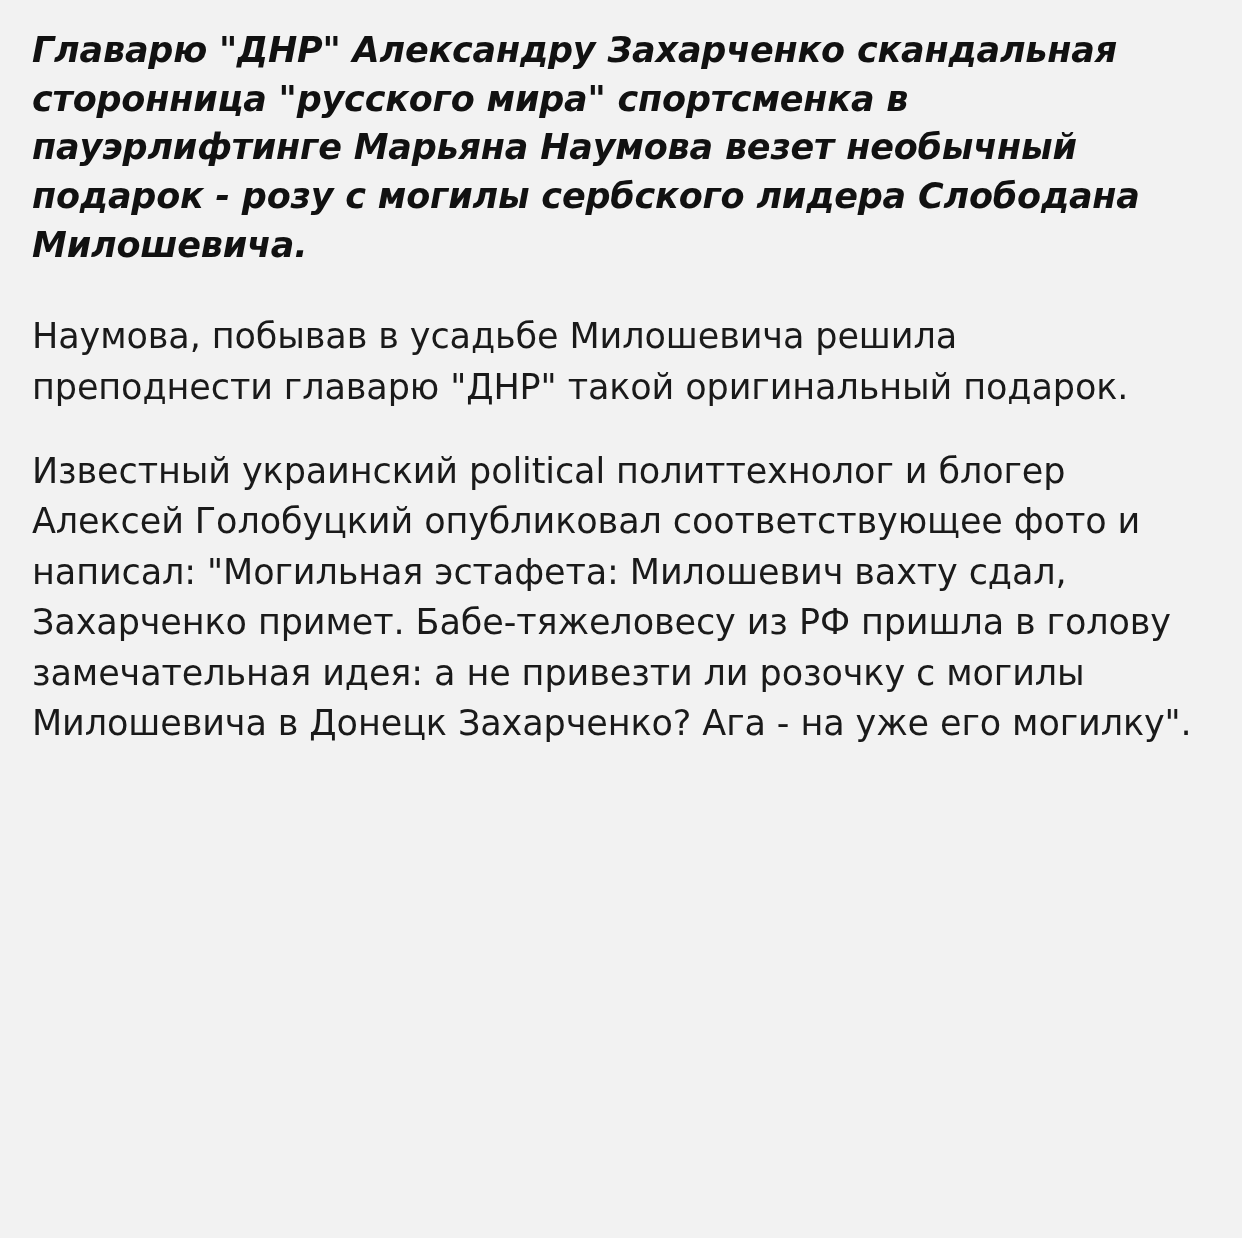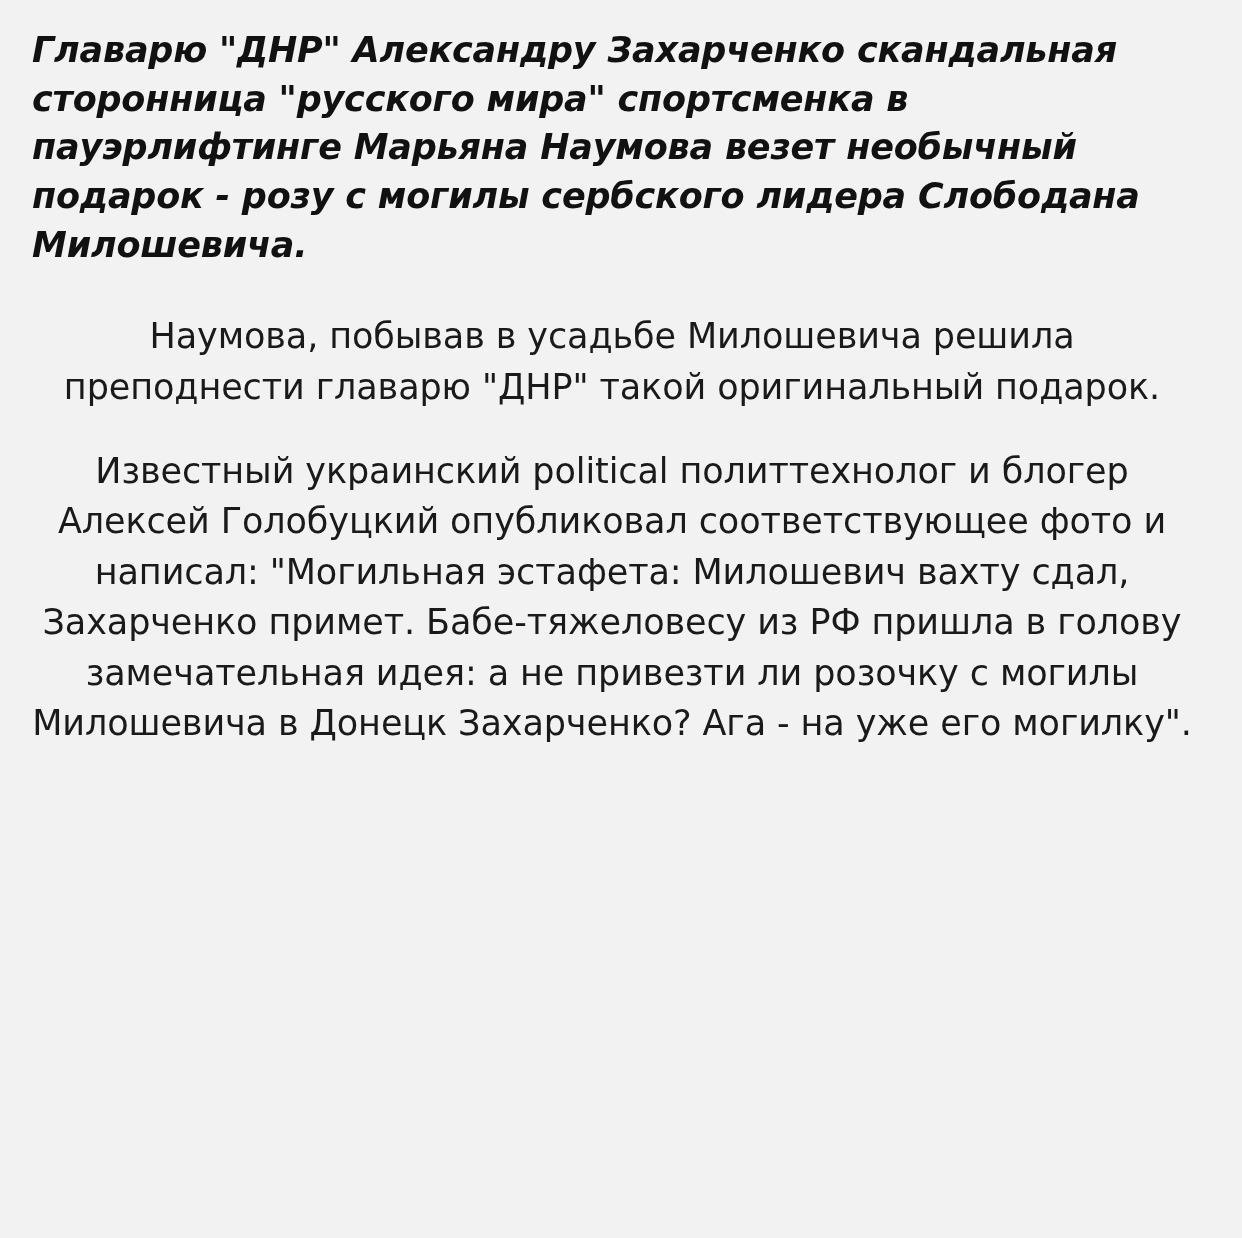--- a/index.html
+++ b/index.html
@@ -36,21 +36,20 @@
   .para {
     font-family: "DejaVu Sans", sans-serif;
     font-weight: normal;
     font-style: normal;
     font-size: 35px;
     line-height: 1.44;
     letter-spacing: -0.1px;
     color: #1a1a1a;
     margin: 0 0 34px 0;
     max-width: 1160px;
-    text-align: center;
   }
   .para.last {
     margin-bottom: 14px;
   }
 </style>
 </head>
 <body>
 
 <div class="page">
 

